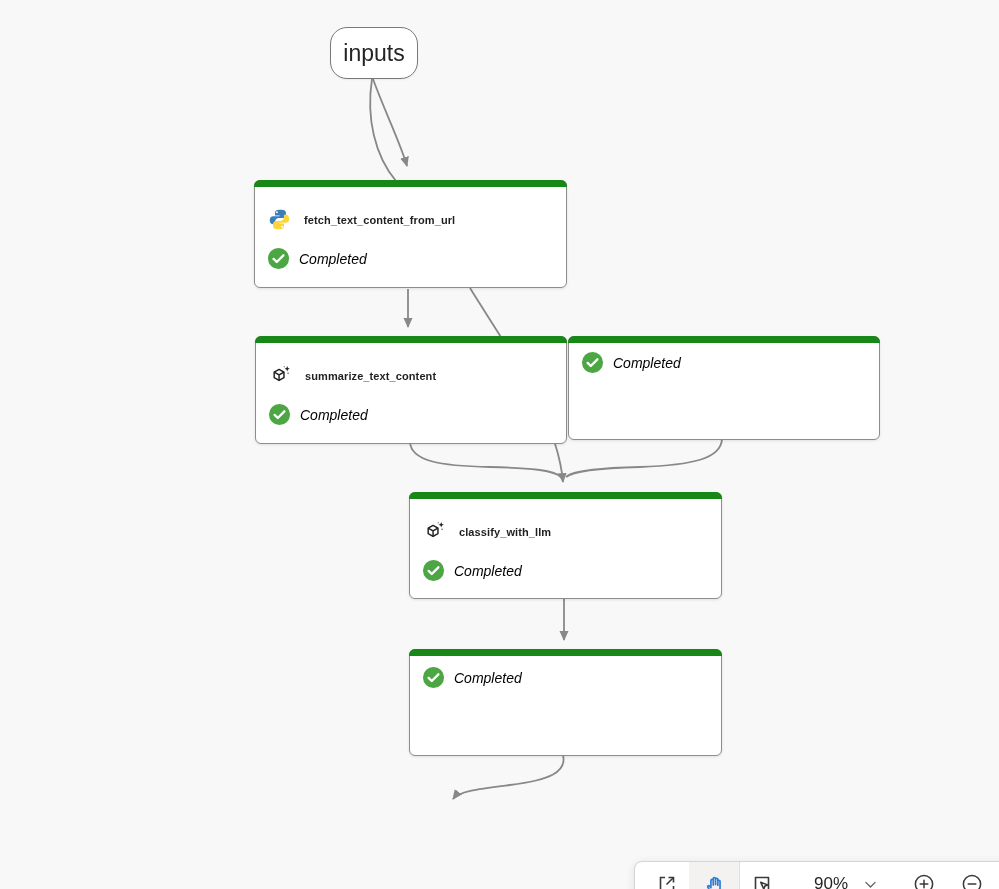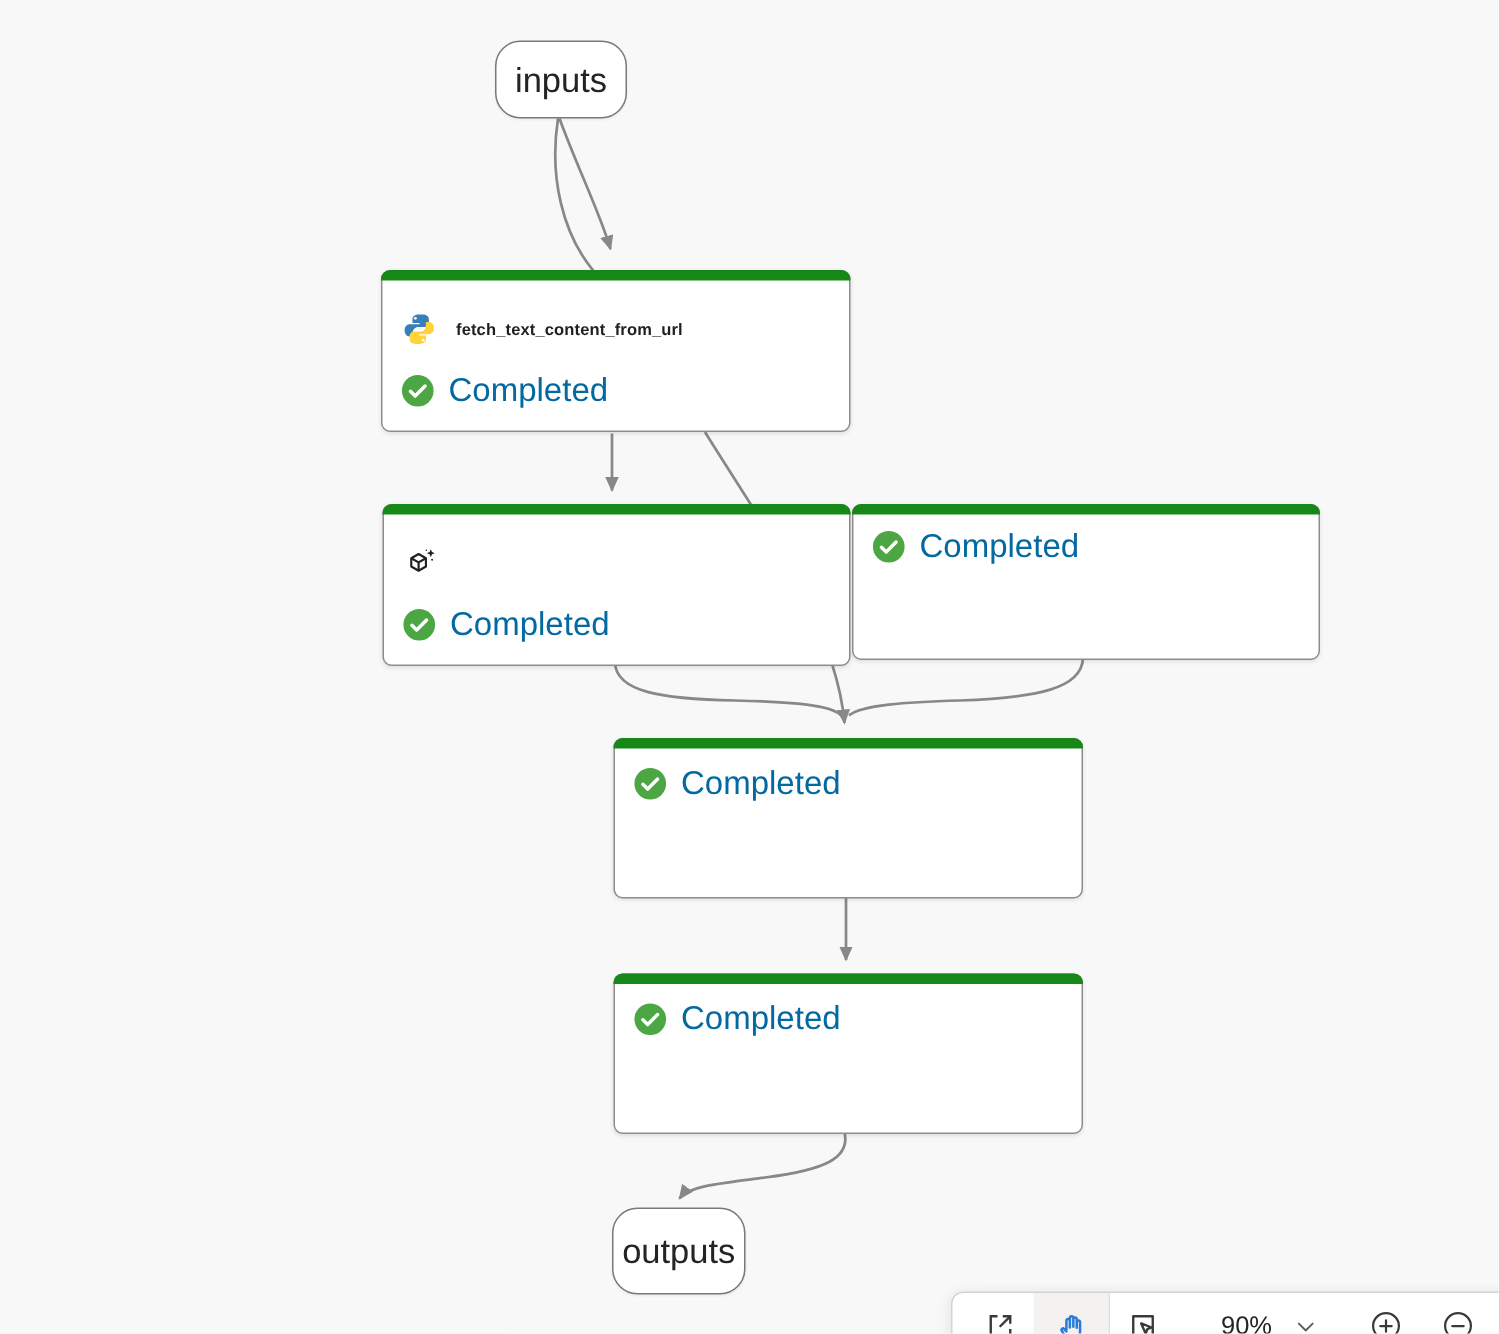--- a/index.html
+++ b/index.html
@@ -12,21 +12,21 @@
   .io-node{position:absolute;z-index:2;background:#fff;border:1.5px solid #7b7977;border-radius:17px;
     display:flex;align-items:center;justify-content:center;font-size:23px;color:#242424;
     box-shadow:0 1px 2px rgba(0,0,0,.06);cursor:pointer;}
   .tool-node{position:absolute;z-index:2;background:#fff;border:1px solid #8f8d8b;border-radius:6px;
     box-shadow:0 1px 3px rgba(0,0,0,.10);cursor:pointer;}
   .topbar{position:absolute;top:-1px;left:-1px;right:-1px;height:7px;background:var(--success-bar,#178717);
     border-radius:6px 6px 0 0;}
   .row-title{display:flex;align-items:center;gap:13px;margin:27px 0 0 13px;}
   .row-title .label{font-size:11px;font-weight:700;color:#1f1f1f;letter-spacing:.1px;white-space:nowrap;}
   .row-status{display:flex;align-items:center;gap:9px;margin:16px 0 0 12px;}
-  .row-status .label{font-size:22px;color:#0369a1;white-space:nowrap;}
+  .row-status .label{font-size:14px;color:#000000;white-space:nowrap;font-style:italic;}
   .node-icon{width:23px;height:23px;flex:0 0 auto;display:block;}
   .badge{width:23px;height:23px;flex:0 0 auto;display:block;}
 
   .toolbar{position:absolute;z-index:3;left:634px;top:861px;width:380px;height:44px;background:#fff;
     border:1px solid #d6d4d2;border-radius:8px 0 0 0;box-shadow:0 2px 10px rgba(0,0,0,.10);
     display:flex;align-items:center;}
   .tbtn{width:44px;height:44px;display:flex;align-items:center;justify-content:center;cursor:pointer;background:transparent;border:none;padding:0;}
   .tbtn.active{width:50px;background:#f3f2f1;}
   .tb-divider{width:1px;height:44px;background:#e1dfdd;}
   .tb-spacer-lg{width:30px;}
@@ -86,20 +86,21 @@
     <div class="row-title">
       <svg class="node-icon" viewBox="0 0 24 24">
         <g fill="none" stroke="#202020" stroke-width="1.5" stroke-linejoin="round">
           <path d="M10.5 5.6 15.6 8.5 v5.8 L10.5 17.2 5.4 14.3 V8.5 Z"></path>
           <path d="M5.4 8.5 l5.1 2.9 5.1-2.9 M10.5 11.4 v5.8"></path>
         </g>
         <path fill="#202020" d="M19 2.2 l.8 2 2 .8 -2 .8 -.8 2 -.8-2 -2-.8 2-.8 z"></path>
         <circle fill="#202020" cx="15.9" cy="2.9" r=".55"></circle>
         <circle fill="#202020" cx="19.9" cy="9.6" r=".65"></circle>
       </svg>
+      <span class="label">summarize_text_content</span>
     </div>
     <div class="row-status">
       <svg class="badge" viewBox="0 0 24 24">
         <circle cx="12" cy="12" r="11" style="fill:var(--status-green)"></circle>
         <path d="M6.9 12.4 l3.3 3.3 6.9-7" stroke="#fff" stroke-width="2.4" fill="none" stroke-linecap="round" stroke-linejoin="round"></path>
       </svg>
       <span class="label">Completed</span>
     </div>
   </div>
 
@@ -109,43 +110,52 @@
       <svg class="badge" viewBox="0 0 24 24">
         <circle cx="12" cy="12" r="11" style="fill:var(--status-green)"></circle>
         <path d="M6.9 12.4 l3.3 3.3 6.9-7" stroke="#fff" stroke-width="2.4" fill="none" stroke-linecap="round" stroke-linejoin="round"></path>
       </svg>
       <span class="label">Completed</span>
     </div>
   </div>
 
   <div class="tool-node" style="left:409px;top:492px;width:311px;height:105px;">
     <div class="topbar"></div>
+    <div class="row-title">
+      <svg class="node-icon" viewBox="0 0 24 24">
+        <g fill="none" stroke="#202020" stroke-width="1.5" stroke-linejoin="round">
+          <path d="M10.5 5.6 15.6 8.5 v5.8 L10.5 17.2 5.4 14.3 V8.5 Z"></path>
+          <path d="M5.4 8.5 l5.1 2.9 5.1-2.9 M10.5 11.4 v5.8"></path>
+        </g>
+        <path fill="#202020" d="M19 2.2 l.8 2 2 .8 -2 .8 -.8 2 -.8-2 -2-.8 2-.8 z"></path>
+        <circle fill="#202020" cx="15.9" cy="2.9" r=".55"></circle>
+        <circle fill="#202020" cx="19.9" cy="9.6" r=".65"></circle>
+      </svg>
+      <span class="label">classify_with_llm</span>
+    </div>
     <div class="row-status">
       <svg class="badge" viewBox="0 0 24 24">
         <circle cx="12" cy="12" r="11" style="fill:var(--status-green)"></circle>
         <path d="M6.9 12.4 l3.3 3.3 6.9-7" stroke="#fff" stroke-width="2.4" fill="none" stroke-linecap="round" stroke-linejoin="round"></path>
       </svg>
       <span class="label">Completed</span>
     </div>
   </div>
 
   <div class="tool-node" style="left:409px;top:649px;width:311px;height:105px;">
     <div class="topbar"></div>
     <div class="row-status">
       <svg class="badge" viewBox="0 0 24 24">
         <circle cx="12" cy="12" r="11" style="fill:var(--status-green)"></circle>
         <path d="M6.9 12.4 l3.3 3.3 6.9-7" stroke="#fff" stroke-width="2.4" fill="none" stroke-linecap="round" stroke-linejoin="round"></path>
       </svg>
       <span class="label">Completed</span>
     </div>
   </div>
 
-  <div class="io-node" style="left:408px;top:805px;width:87px;height:56px;">
-    <span>outputs</span>
-  </div>
 
   <div class="toolbar">
     <div class="tb-spacer-sm"></div>
     <button class="tbtn">
       <svg class="tool-ic" width="24" height="24" viewBox="0 0 24 24">
         <g fill="none" stroke="#3b3a39" stroke-width="1.6">
           <path d="M10 5.5H5.5v13h13V14"></path>
           <path d="M13.5 5.5h5v5"></path>
           <path d="M18.3 5.7l-6.8 6.8"></path>
         </g>

